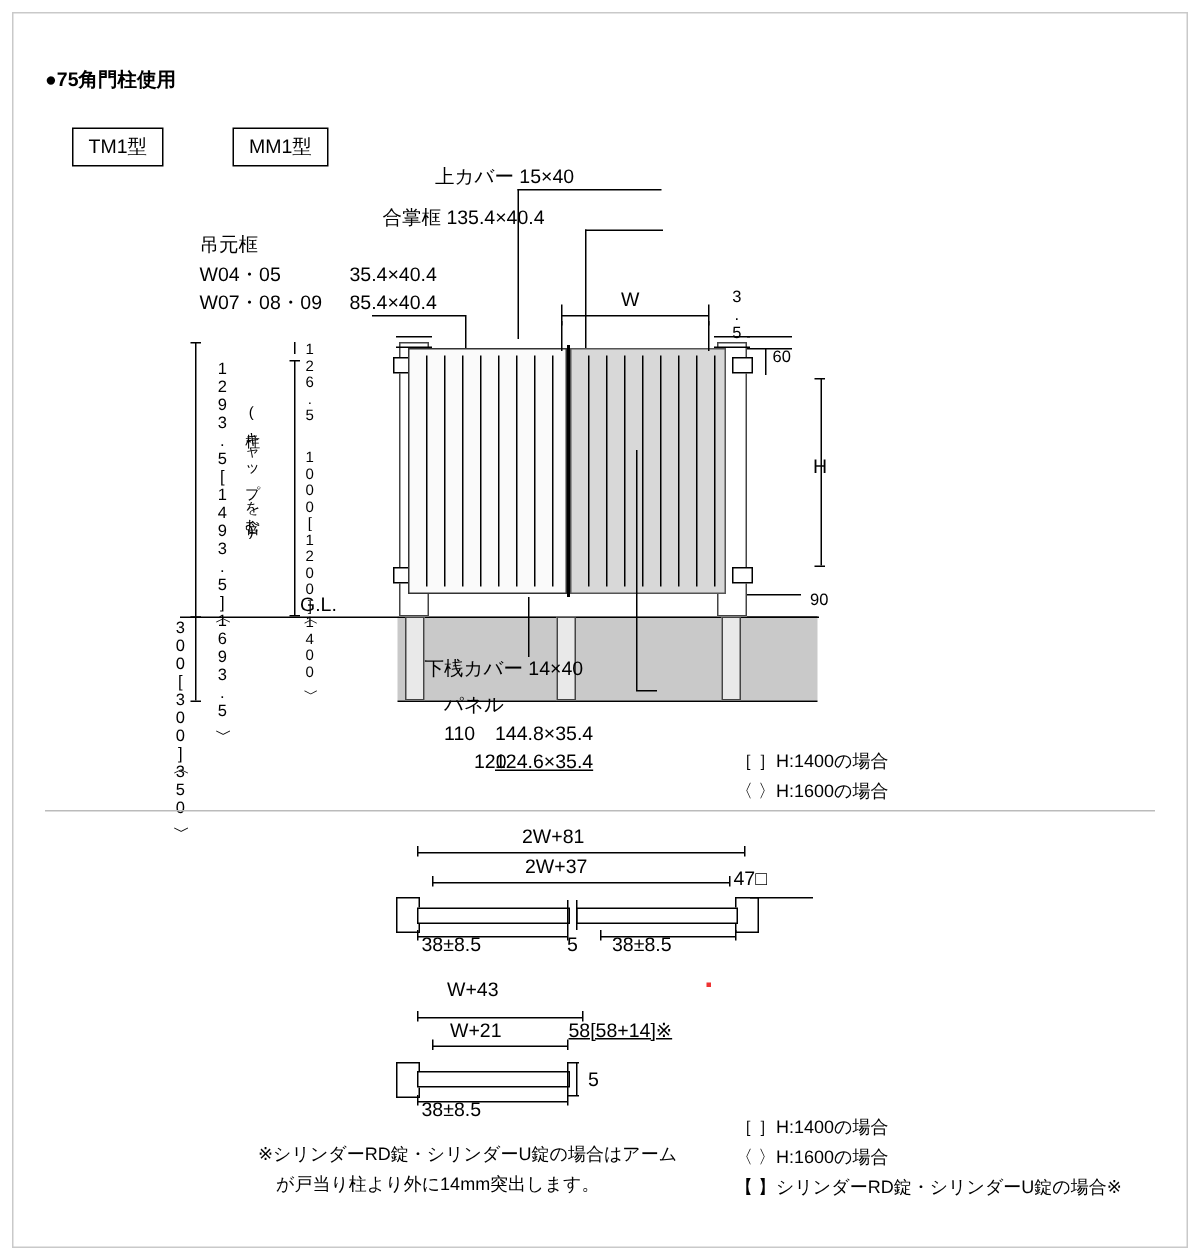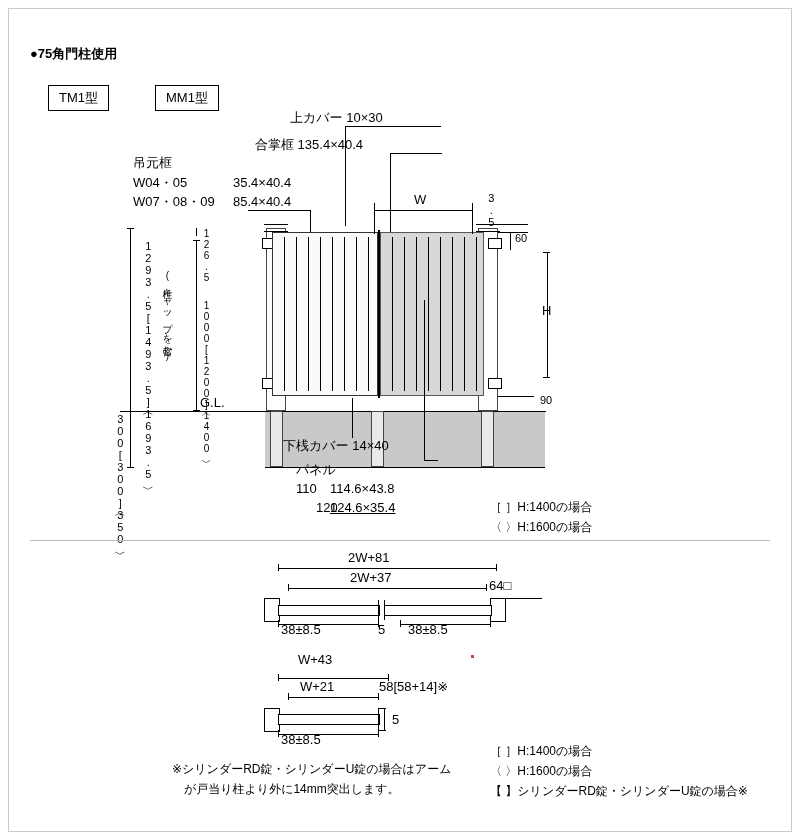--- a/index.html
+++ b/index.html
@@ -43,21 +43,21 @@
   <span class="txt bold">●</span><span class="txt bold">75角門柱使用</span>
 </div>
 
 <div class="abs" style="left:48px;top:85px;">
   <span class="boxlabel">TM1型</span>
 </div>
 <div class="abs" style="left:155px;top:85px;">
   <span class="boxlabel">MM1型</span>
 </div>
 
-<div class="abs txt" style="left:290px;top:110px;">上カバー  10×30</div>
+<div class="abs txt" style="left:290px;top:110px;">上カバー  15×40</div>
 <div class="abs txt" style="left:255px;top:137px;">合掌框 135.4×40.4</div>
 
 <div class="abs txt" style="left:133px;top:155px;">吊元框</div>
 <div class="abs txt" style="left:133px;top:175px;">W04・05</div>
 <div class="abs txt" style="left:233px;top:175px;">35.4×40.4</div>
 <div class="abs txt" style="left:133px;top:194px;">W07・08・09</div>
 <div class="abs txt" style="left:233px;top:194px;">85.4×40.4</div>
 
 <div class="ln hl" style="left:345px;top:126px;width:96px;"></div>
 <div class="ln vl" style="left:345px;top:126px;height:100px;"></div>
@@ -151,21 +151,21 @@
 <div class="ln vl" style="left:130px;top:411px;height:56px;"></div>
 <div class="dimtickh" style="left:127px;top:411px;"></div>
 <div class="dimtickh" style="left:127px;top:467px;"></div>
 <div class="abs txt-sm vert" style="left:113px;top:413px;">300[300]〈350〉</div>
 
 <div class="abs txt" style="left:283px;top:438px;">下桟カバー 14×40</div>
 <div class="ln vl" style="left:352px;top:398px;height:40px;"></div>
 
 <div class="abs txt" style="left:296px;top:462px;">パネル</div>
 <div class="abs txt" style="left:296px;top:481px;">110</div>
-<div class="abs txt" style="left:330px;top:481px;">114.6×43.8</div>
+<div class="abs txt" style="left:330px;top:481px;">144.8×35.4</div>
 <div class="abs txt" style="left:296px;top:500px;margin-left:20px;">120</div>
 <div class="abs txt" style="left:330px;top:500px;text-decoration:underline;">124.6×35.4</div>
 <div class="ln vl" style="left:424px;top:300px;height:160px;"></div>
 <div class="ln hl" style="left:424px;top:460px;width:14px;"></div>
 
 <div class="abs legend" style="left:490px;top:498px;">［ ］H:1400の場合</div>
 <div class="abs legend" style="left:490px;top:518px;">〈 〉H:1600の場合</div>
 
 <div class="ln hl" style="left:30px;top:540px;width:740px;background:#bbb;"></div>
 
@@ -180,21 +180,21 @@
 <div class="abs txt" style="left:350px;top:570px;">2W+37</div>
 
 <div class="abs" style="left:264px;top:598px;width:14px;height:22px;border:1px solid #000;background:#fff;"></div>
 <div class="abs" style="left:490px;top:598px;width:14px;height:22px;border:1px solid #000;background:#fff;"></div>
 <div class="abs" style="left:278px;top:605px;width:100px;height:9px;border:1px solid #000;background:#fff;"></div>
 <div class="abs" style="left:384px;top:605px;width:106px;height:9px;border:1px solid #000;background:#fff;"></div>
 <div class="ln vl" style="left:378px;top:600px;height:20px;"></div>
 <div class="ln vl" style="left:384px;top:600px;height:20px;"></div>
 
 <div class="ln hl" style="left:500px;top:598px;width:42px;"></div>
-<div class="abs txt" style="left:489px;top:578px;">64□</div>
+<div class="abs txt" style="left:489px;top:578px;">47□</div>
 
 <div class="dimline" style="left:278px;top:624px;width:100px;"></div>
 <div class="dimtick" style="left:278px;top:620px;"></div>
 <div class="dimtick" style="left:378px;top:620px;"></div>
 <div class="abs txt" style="left:281px;top:622px;">38±8.5</div>
 
 <div class="abs txt" style="left:378px;top:622px;">5</div>
 
 <div class="dimline" style="left:400px;top:624px;width:90px;"></div>
 <div class="dimtick" style="left:400px;top:620px;"></div>
@@ -204,21 +204,21 @@
 <div class="dimline" style="left:278px;top:678px;width:110px;"></div>
 <div class="dimtick" style="left:278px;top:674px;"></div>
 <div class="dimtick" style="left:388px;top:674px;"></div>
 <div class="abs txt" style="left:298px;top:652px;">W+43</div>
 
 <div class="dimline" style="left:288px;top:697px;width:90px;"></div>
 <div class="dimtick" style="left:288px;top:693px;"></div>
 <div class="dimtick" style="left:378px;top:693px;"></div>
 <div class="abs txt" style="left:300px;top:679px;">W+21</div>
 
-<div class="abs txt" style="left:379px;top:679px;">58[58+14]※</div>
+<div class="abs txt" style="left:379px;top:679px;text-decoration:underline;">58[58+14]※</div>
 <div class="abs" style="left:471px;top:655px;width:3px;height:3px;background:#e33;"></div>
 
 <div class="abs" style="left:264px;top:708px;width:14px;height:22px;border:1px solid #000;background:#fff;"></div>
 <div class="abs" style="left:278px;top:714px;width:100px;height:9px;border:1px solid #000;background:#fff;"></div>
 <div class="ln vl" style="left:378px;top:708px;height:22px;"></div>
 <div class="ln vl" style="left:384px;top:708px;height:22px;"></div>
 <div class="ln hl" style="left:378px;top:708px;width:8px;"></div>
 <div class="ln hl" style="left:378px;top:730px;width:8px;"></div>
 
 <div class="dimline" style="left:278px;top:734px;width:100px;"></div>

